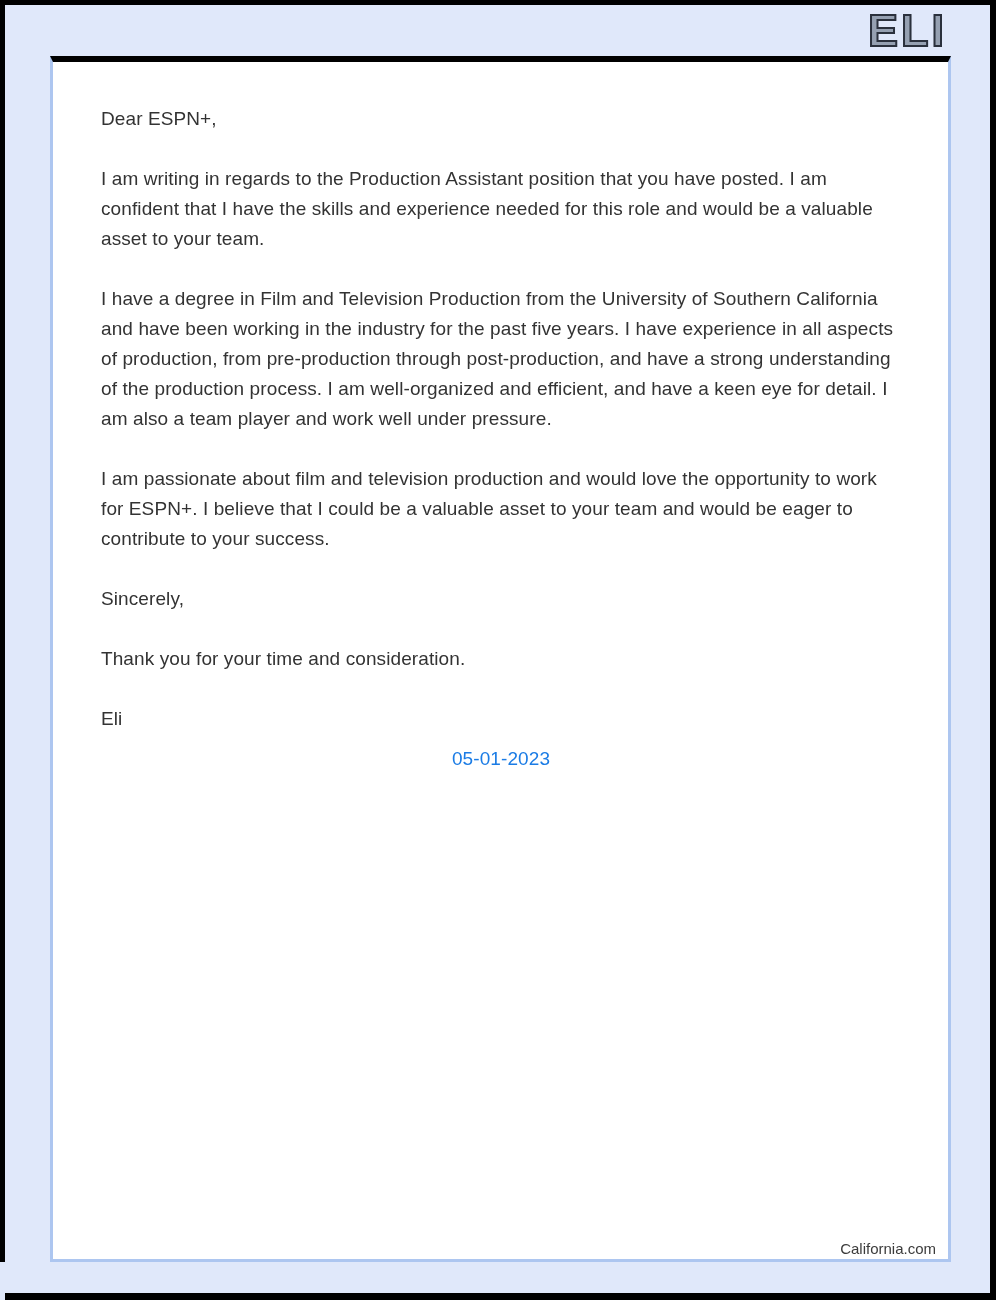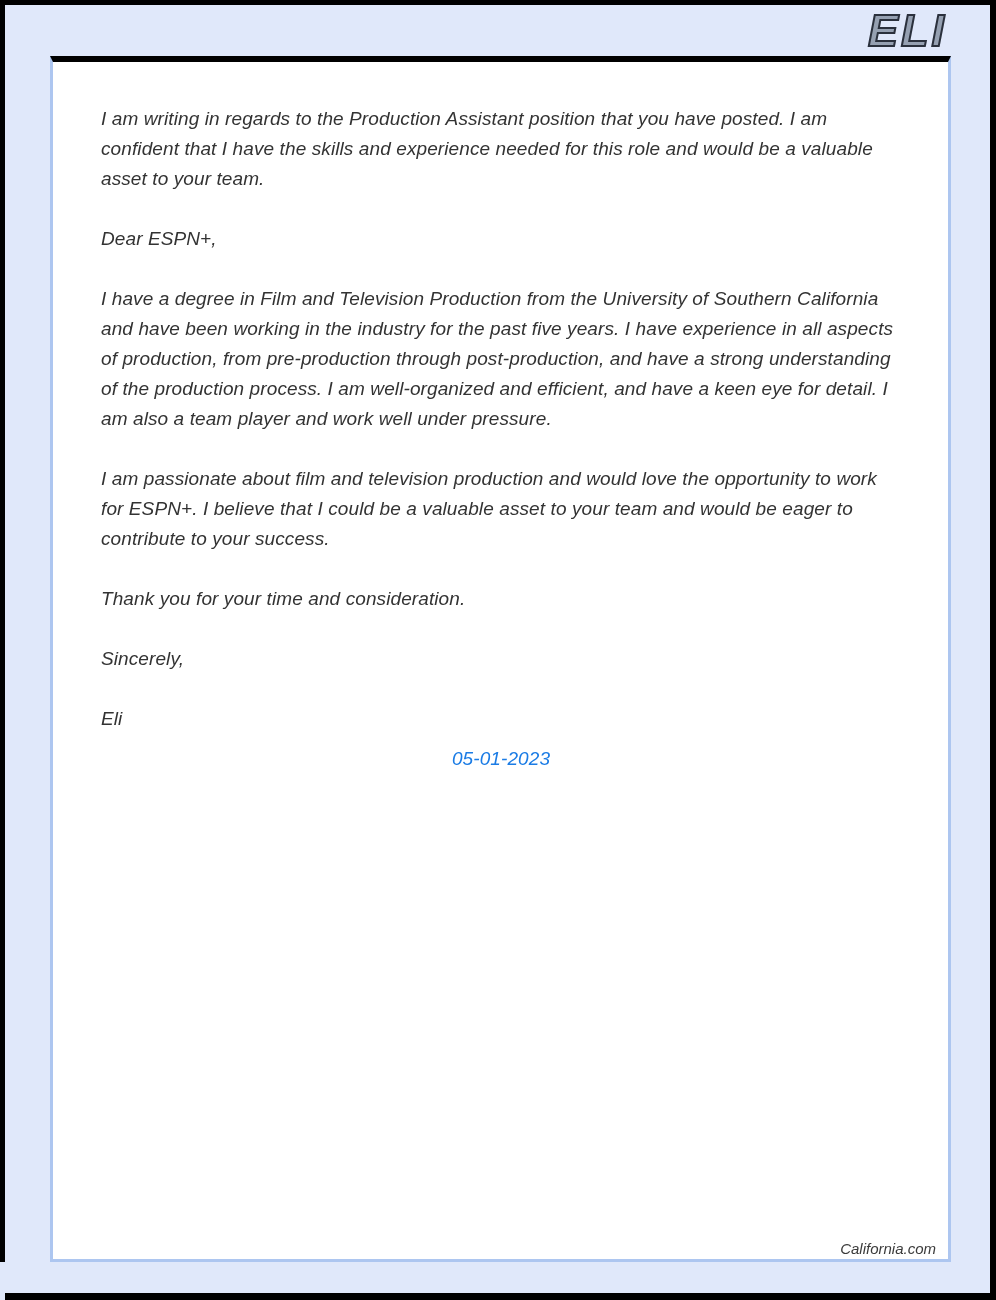--- a/index.html
+++ b/index.html
@@ -1,15 +1,15 @@
 <!DOCTYPE html>
 <html><head>
 <meta charset="utf-8">
 <style>
-  * { margin: 0; padding: 0; box-sizing: border-box; font-style: italic; }
+  * { margin: 0; padding: 0; box-sizing: border-box; }
   html, body { width: 996px; height: 1300px; }
   body {
     position: relative;
     background: #e0e8fa;
     font-family: "Liberation Sans", "DejaVu Sans", sans-serif;
     overflow: hidden;
   }
 
   
   .frame-top    { position: absolute; left: 0;   top: 0;     width: 990px; height: 5px;  background: #000; }
@@ -75,22 +75,22 @@
 <body>
 
 <div class="frame-top"></div>
 <div class="frame-left"></div>
 <div class="frame-right"></div>
 <div class="frame-bottom"></div>
 
 <div class="logo">ELI</div>
 
 <div class="letter">
+  <p>Dear ESPN+,</p>
   <p>I am writing in regards to the Production Assistant position that you have posted. I am confident that I have the skills and experience needed for this role and would be a valuable asset to your team.</p>
-  <p>Dear ESPN+,</p>
   <p>I have a degree in Film and Television Production from the University of Southern California and have been working in the industry for the past five years. I have experience in all aspects of production, from pre-production through post-production, and have a strong understanding of the production process. I am well-organized and efficient, and have a keen eye for detail. I am also a team player and work well under pressure.</p>
   <p>I am passionate about film and television production and would love the opportunity to work for ESPN+. I believe that I could be a valuable asset to your team and would be eager to contribute to your success.</p>
+  <p>Sincerely,</p>
   <p>Thank you for your time and consideration.</p>
-  <p>Sincerely,</p>
   <p class="signature">Eli</p>
   <p class="date">05-01-2023</p>
   <div class="watermark">California.com</div>
 </div>
 
 </body></html>

